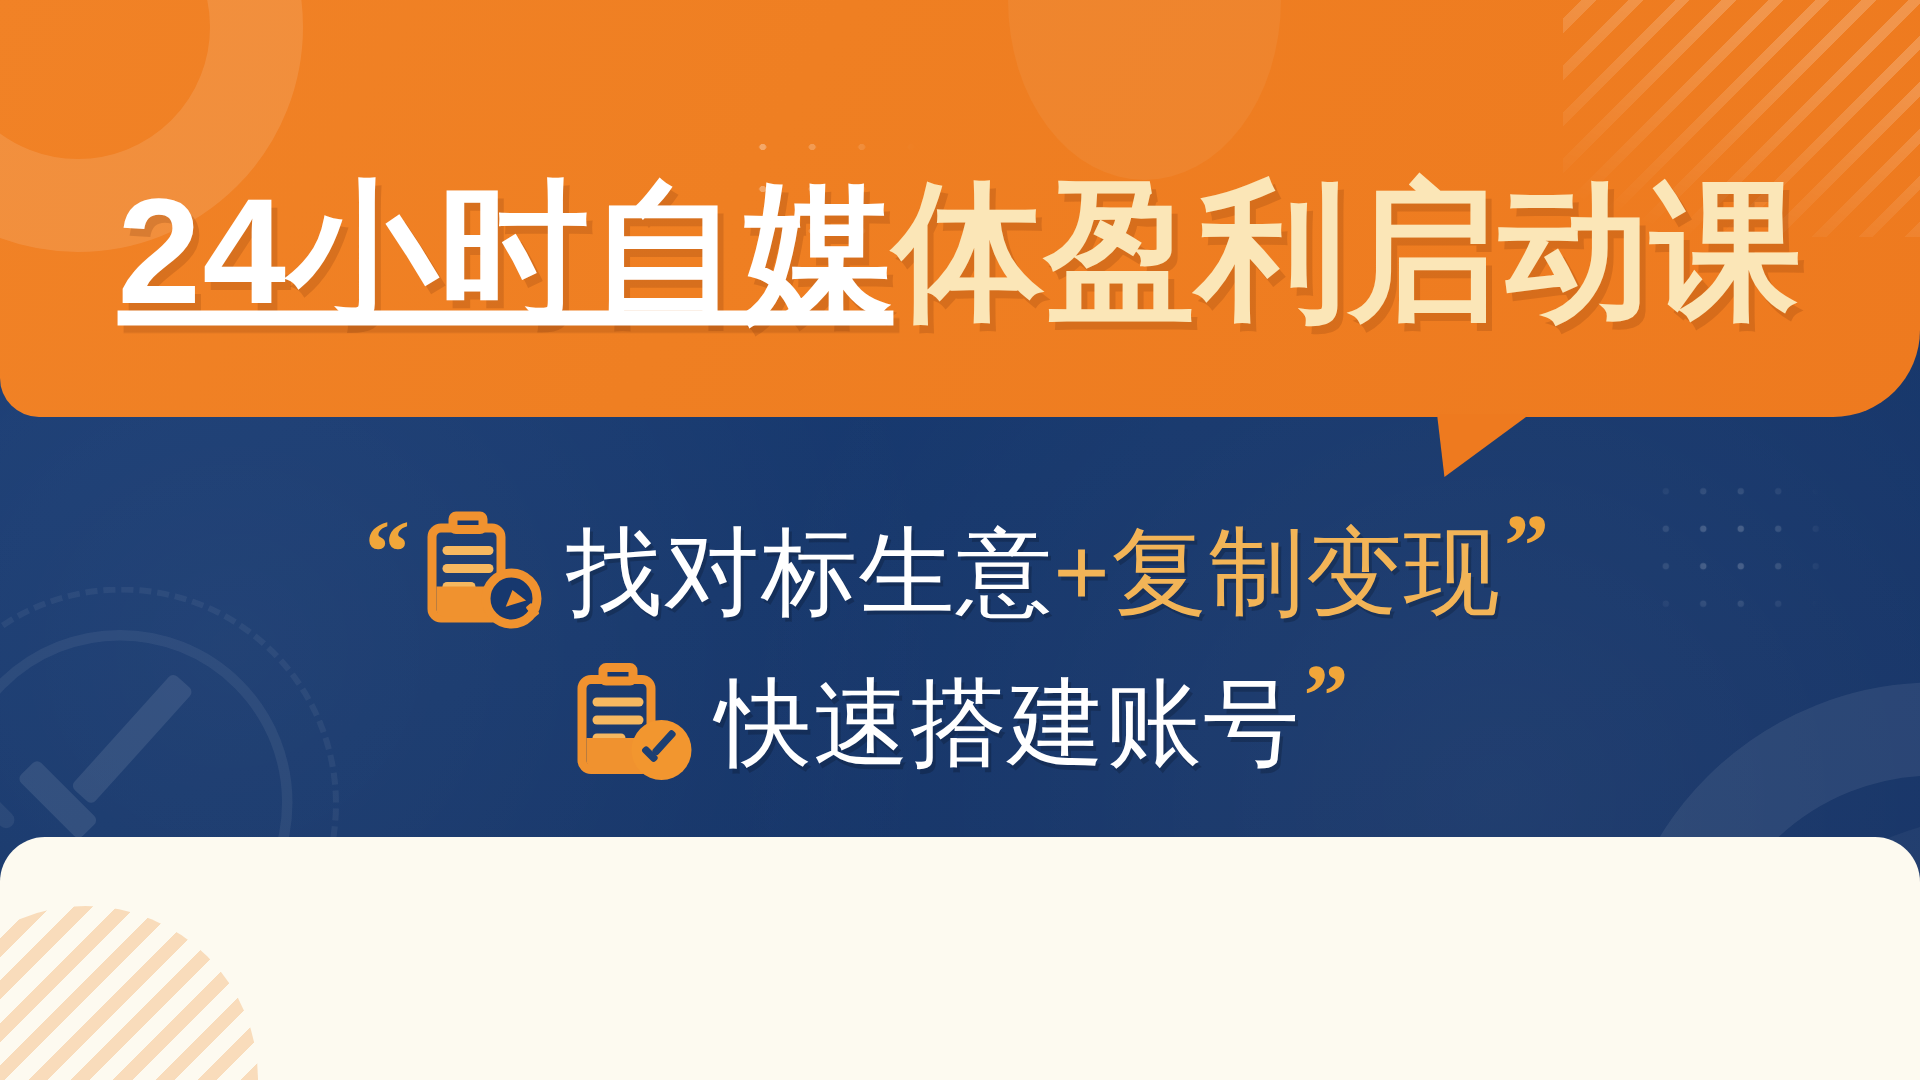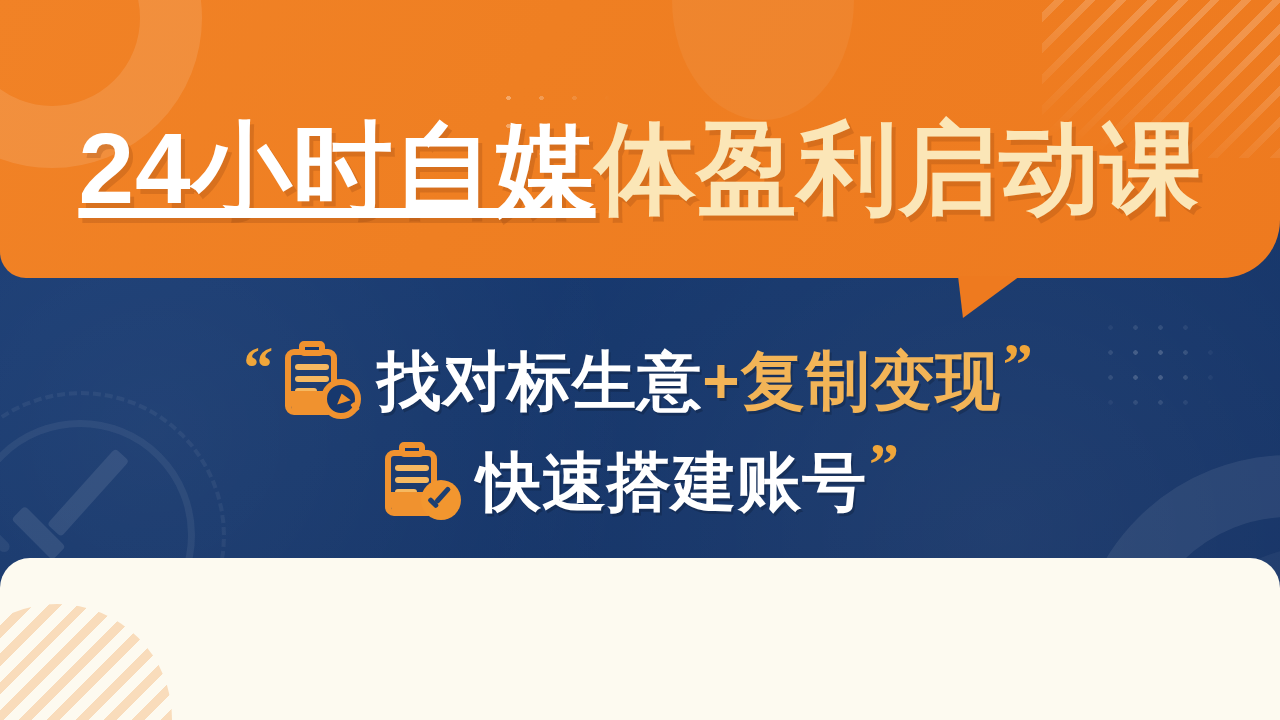--- a/index.html
+++ b/index.html
@@ -137,21 +137,21 @@
   .qmark{
     color:#f0a63a;font-size:60px;font-weight:bold;line-height:1;
     font-family:"Liberation Serif","DejaVu Serif",serif;
     display:inline-block;
     margin-right:4px;
   }
   .qopen{align-self:flex-start;margin-top:6px;}
   .qclose{align-self:flex-start;margin-top:2px;margin-left:2px;}
 
   .copy{
-    font-size:64px;font-weight:bold;letter-spacing:1px;line-height:1;
+    font-size:64px;font-weight:normal;letter-spacing:1px;line-height:1;
     text-shadow:2px 3px 0 rgba(0,0,0,0.18);
   }
   .c-white{color:#ffffff;}
   .c-gold{color:#f3b košice;text-align:right;}
   .c-gold{color:#f2b457;}
 
   
   .icon{
     position:relative;width:78px;height:80px;margin:0 16px 0 6px;flex:0 0 auto;
   }

